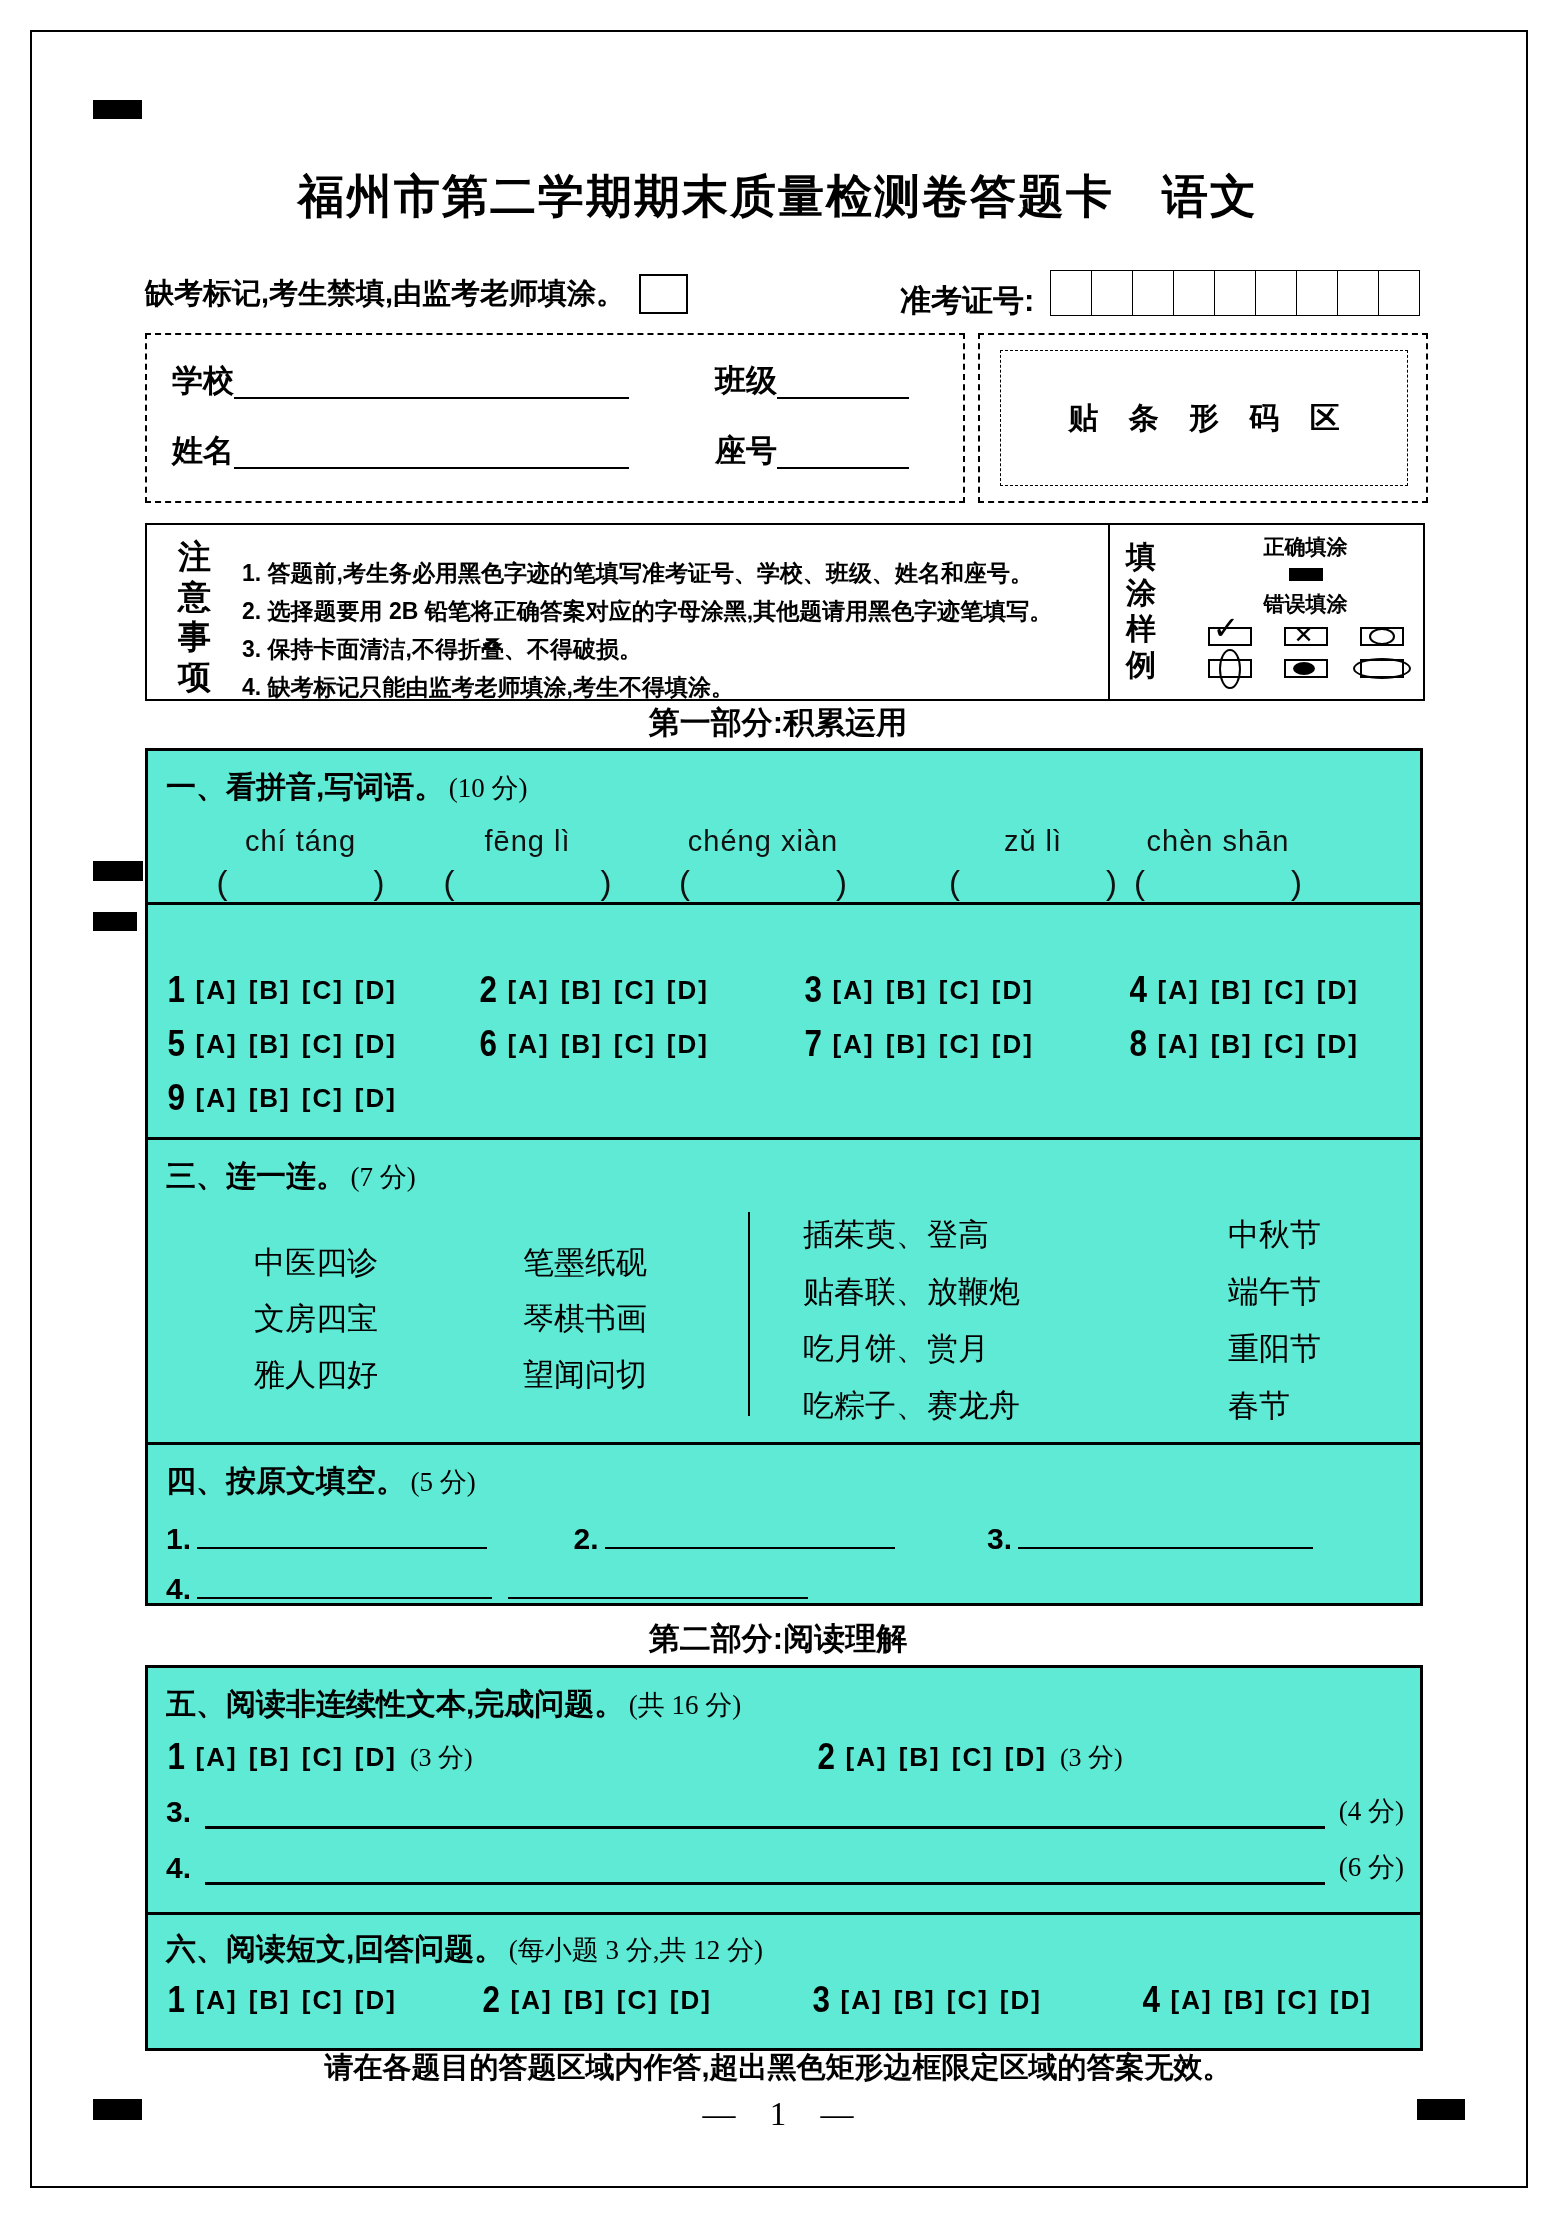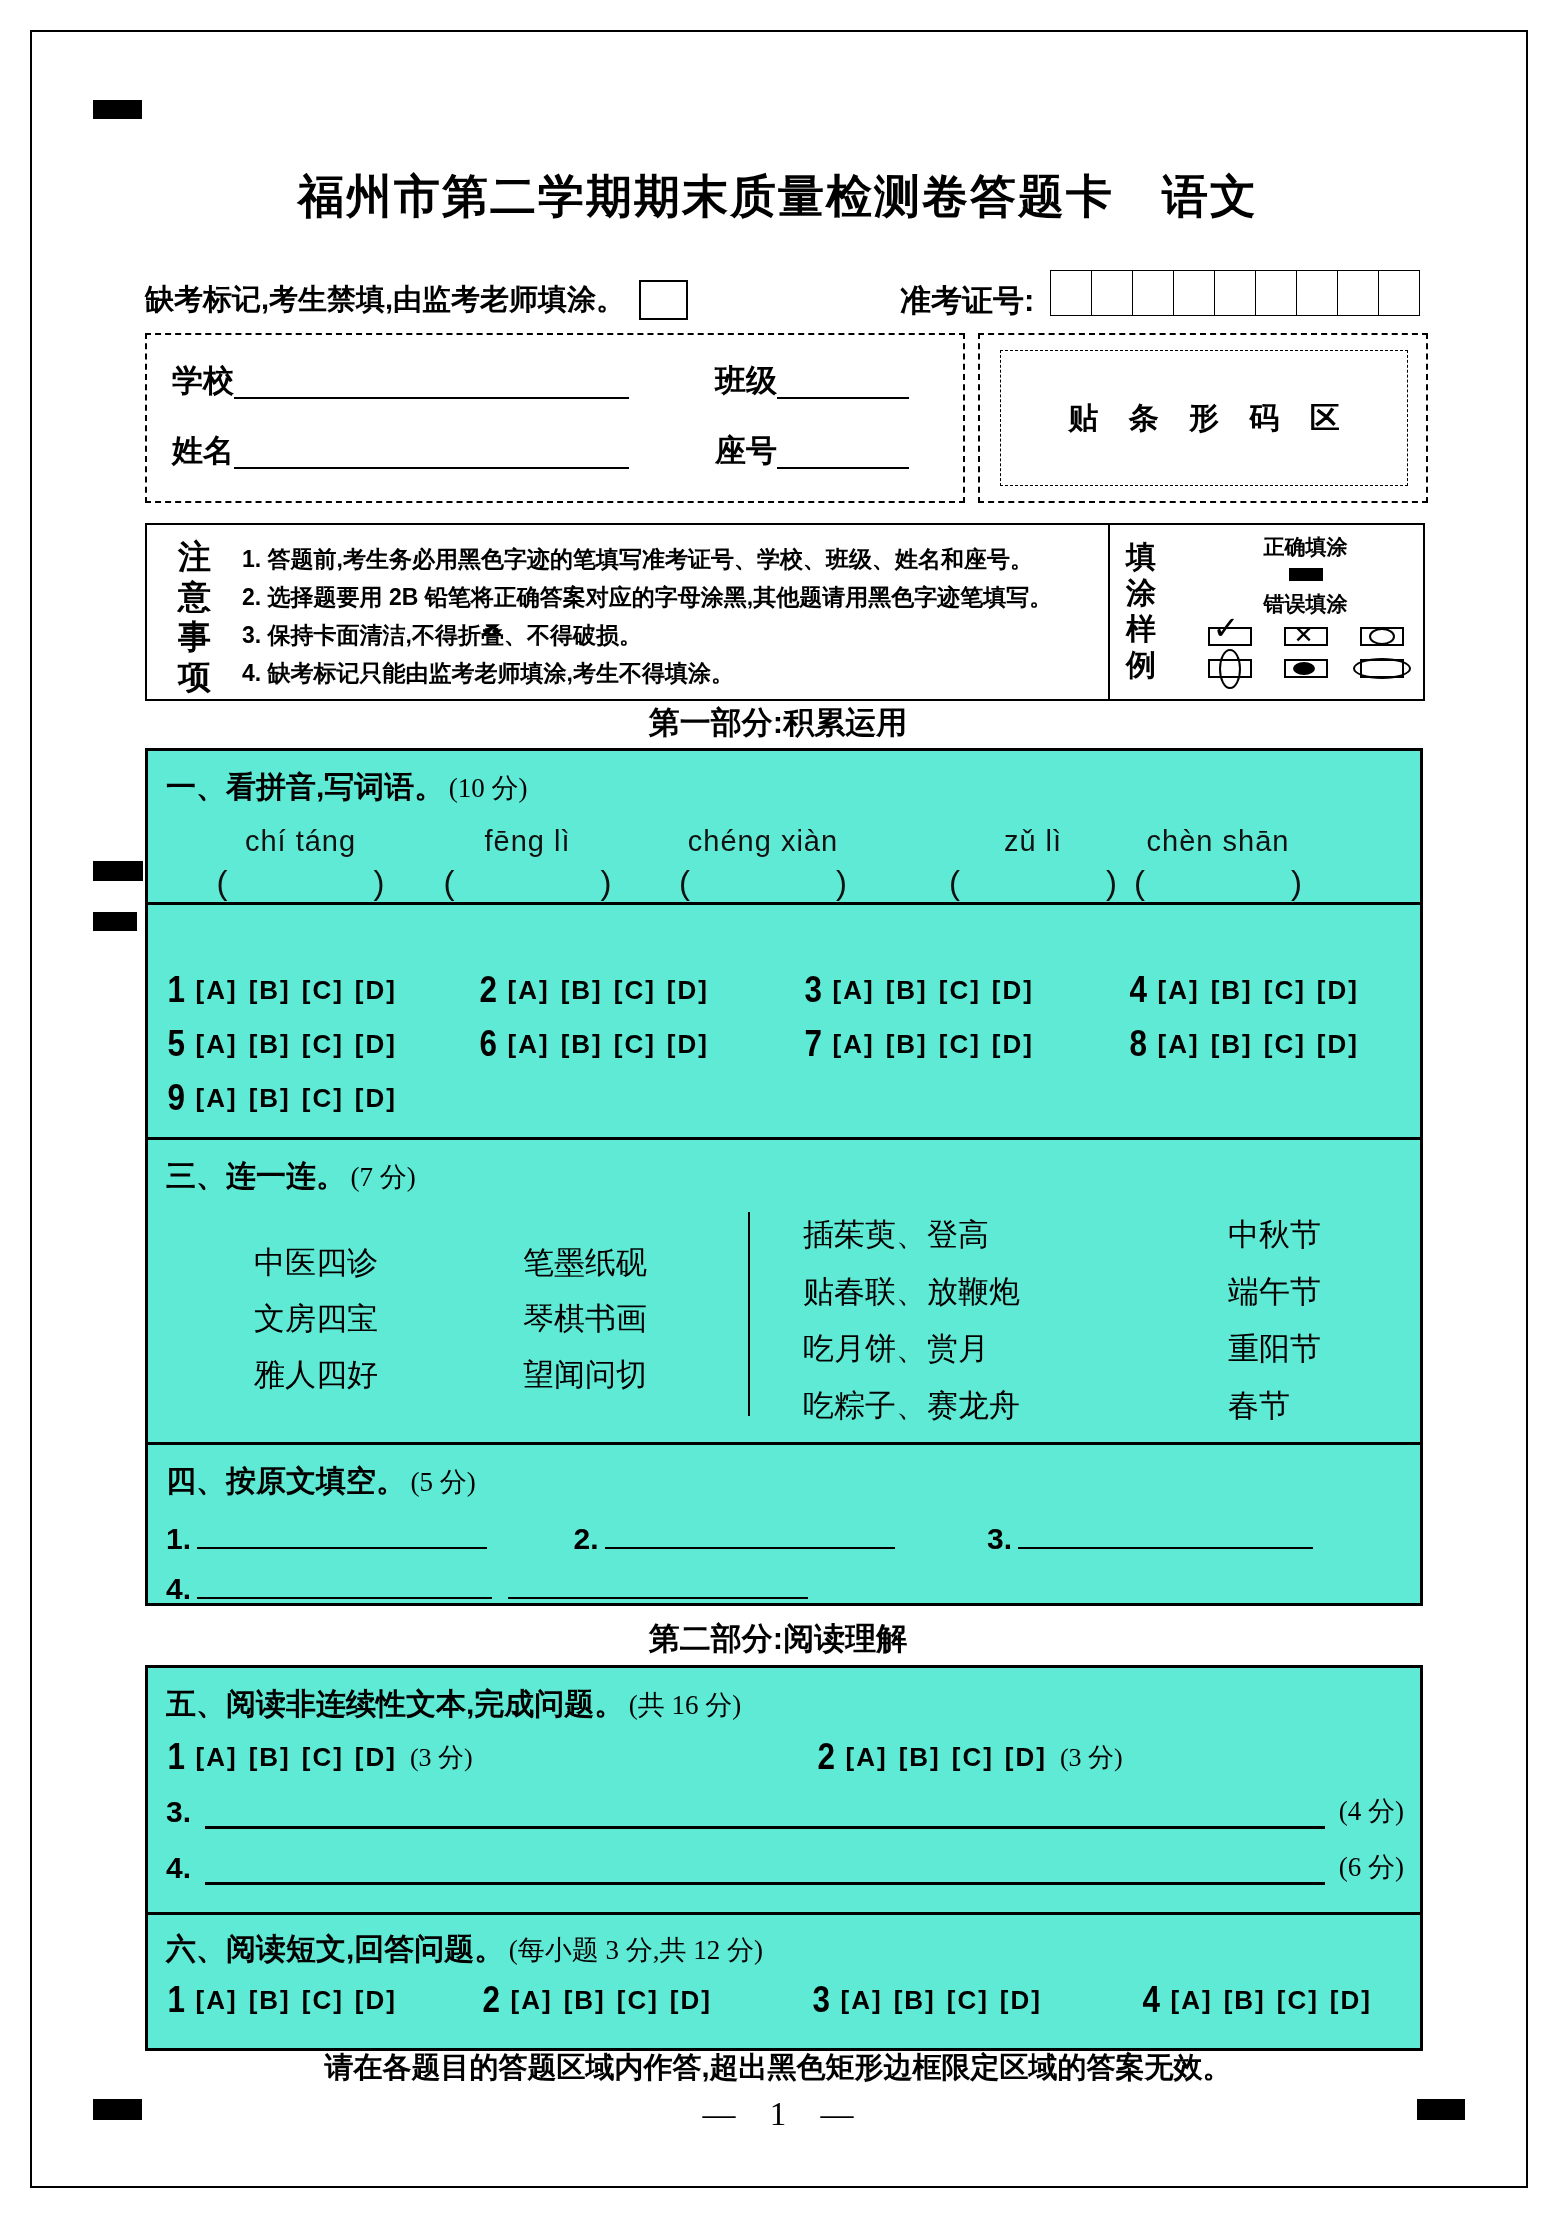--- a/index.html
+++ b/index.html
@@ -7,21 +7,21 @@
     width:1556px;height:2226px;position:relative;color:#000;
     font-family:"Liberation Sans","DejaVu Sans",sans-serif;
     -webkit-font-smoothing:antialiased;
   }
   .abs{position:absolute;}
   #frame{left:30px;top:30px;width:1494px;height:2154px;border:2px solid #000;}
   .blackmark{background:#000;}
 
   #title{left:0;top:166px;width:1556px;text-align:center;font-size:46px;font-weight:bold;letter-spacing:2px;}
 
-  #absent-row{left:145px;top:280px;display:flex;gap:14px;}
+  #absent-row{left:145px;top:274px;display:flex;gap:14px;}
   #absent-row .lbl{font-size:29px;font-weight:bold;}
   #absent-box{width:45px;height:36px;border:2px solid #000;}
 
   #examno-label{left:900px;top:280px;font-size:31px;font-weight:bold;}
   #examno-grid{left:1051px;top:270px;display:flex;}
   #examno-grid .cell{width:40px;height:44px;border:1px solid #000;margin-left:-1px;background:#fff;}
 
   #student-box{left:145px;top:333px;width:816px;height:166px;border:2px dashed #000;}
   .srow{position:absolute;left:25px;display:flex;align-items:flex-end;}
   .srow .lbl{font-size:31px;font-weight:bold;line-height:36px;}
@@ -29,21 +29,21 @@
   .uline-short{width:132px;height:34px;border-bottom:2px solid #000;}
   .srow .lbl2{margin-left:86px;}
 
   #barcode-outer{left:978px;top:333px;width:446px;height:166px;border:2px dashed #000;}
   #barcode-inner{position:absolute;left:20px;top:15px;right:18px;bottom:15px;border:1px dashed #000;
     display:flex;align-items:center;justify-content:center;}
   #barcode-inner .lbl{font-size:30px;font-weight:bold;word-spacing:22px;}
 
   #notice-box{left:145px;top:523px;width:1276px;height:174px;border:2px solid #000;display:flex;}
   .n-title{width:95px;padding-top:12px;text-align:center;font-size:33px;font-weight:bold;line-height:40px;}
-  .n-items{flex:1;padding-top:15px;font-size:23px;font-weight:bold;line-height:38px;white-space:nowrap;}
+  .n-items{flex:1;padding-top:29px;font-size:23px;font-weight:bold;line-height:38px;white-space:nowrap;}
   .n-sample{width:313px;border-left:2px solid #000;display:flex;}
   .s-title{width:62px;padding:14px 0 0 16px;font-size:30px;font-weight:bold;line-height:36px;}
   .s-body{flex:1;text-align:center;padding-top:8px;}
   .s-correct,.s-wrong{font-size:21px;font-weight:bold;}
   .s-rect{width:34px;height:13px;background:#000;margin:7px auto 9px;}
   .s-wrong{display:block;margin-bottom:9px;}
   .s-row{display:flex;justify-content:center;gap:32px;margin-bottom:13px;}
   .mark{position:relative;width:40px;height:15px;border:2px solid #000;}
   .sym{position:absolute;font-weight:bold;}
   .sym-check{top:-20px;left:3px;font-size:32px;}

